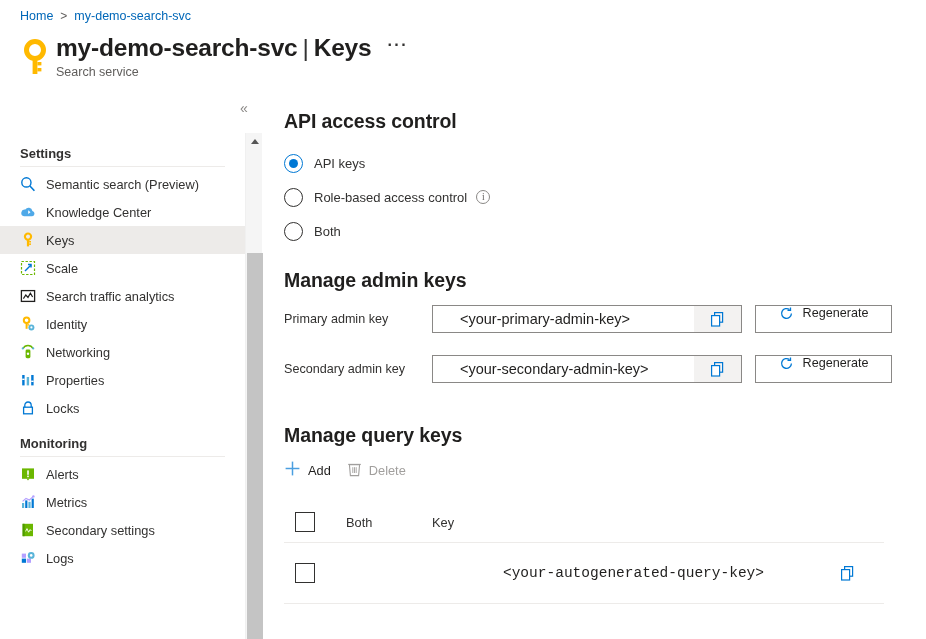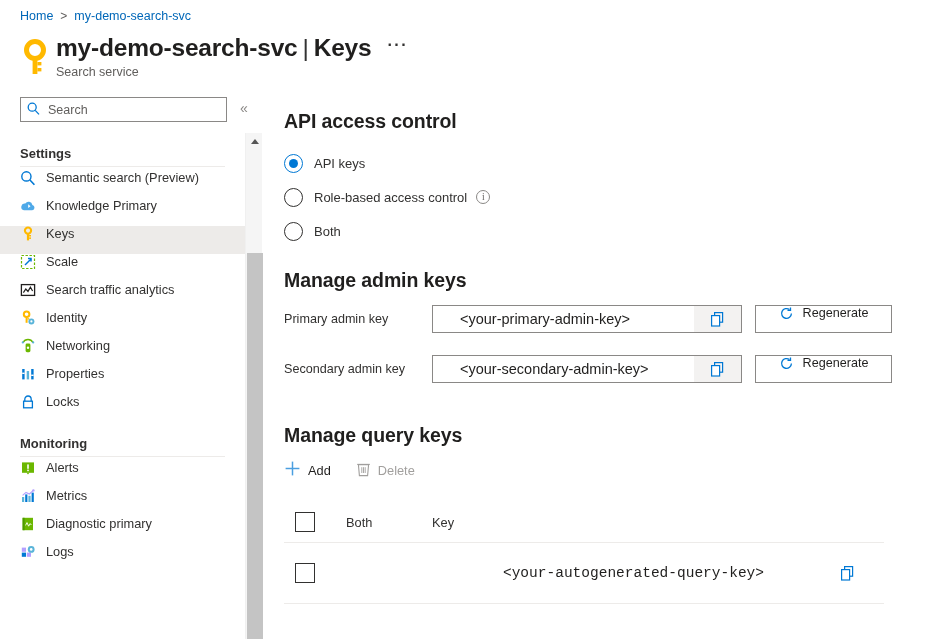--- a/index.html
+++ b/index.html
@@ -68,21 +68,21 @@
 
   .nav-scroll { position: absolute; left: 0; top: 42px; width: 245px; height: 507px; }
 
   .nav-group-title {
     font-size: 13px; font-weight: 700; color: #323130;
     padding: 0 0 0 20px; margin-top: 14px; margin-bottom: 5px;
   }
   .nav-divider { height: 1px; background: #edebe9; margin: 0 20px 3px 20px; }
 
   .nav-item {
-    display: flex; align-items: flex-start; height: 28px;
+    display: flex; align-items: center; height: 28px;
     padding-left: 20px; cursor: pointer; font-size: 12.8px; color: #323130;
   }
   .nav-item.selected { background: #edebe9; }
   .nav-item .ic { width: 16px; height: 16px; flex: none; margin-right: 10px; position: relative; }
   .nav-item .lbl { white-space: nowrap; }
 
   
   .nav-sb {
     position: absolute; left: 245px; top: 133px; width: 17px; height: 506px;
     background: #f5f5f5; border-left: 1px solid #f0f0f0;
@@ -143,21 +143,21 @@
     display: flex; align-items: center; justify-content: center;
     cursor: pointer; flex: none;
   }
   .regenbtn {
     margin-left: 13px; width: 137px; height: 28px;
     border: 1px solid #8a8886; background: #fff;
     display: flex; align-items: flex-start; justify-content: center;
     cursor: pointer; font-size: 12.6px; color: #201f1e; gap: 9px;
   }
 
-  .toolbar { display: flex; align-items: center; gap: 25px; margin-top: 8px; }
+  .toolbar { display: flex; align-items: center; gap: 16px; margin-top: 8px; }
   .tb-btn {
     display: flex; align-items: center; gap: 7px;
     font-size: 12.8px; color: #201f1e; cursor: pointer;
   }
   .tb-btn.disabled { color: #a19f9d; cursor: default; }
 
   .tbl { margin-top: 22px; width: 600px; }
   .tbl-head { display: flex; align-items: center; height: 40px; padding-left: 11px; }
   .tbl-row {
     display: flex; align-items: center; height: 62px; padding-left: 11px;
@@ -199,29 +199,20 @@
         <span class="title-sep">|</span>
         <span>Keys</span>
         <span class="title-ellipsis">···</span>
       </div>
       <div class="subtitle">Search service</div>
     </div>
   </div>
 
   <div class="leftnav">
 
-    <div class="search-box">
-      <span class="mag">
-        <svg width="13" height="13" viewBox="0 0 13 13">
-          <circle cx="5.2" cy="5.2" r="4" fill="none" stroke="#0078d4" stroke-width="1.3"></circle>
-          <line x1="8.2" y1="8.4" x2="12" y2="12.4" stroke="#0078d4" stroke-width="1.3"></line>
-        </svg>
-      </span>
-      <input class="search-input" type="text" placeholder="Search" style="">
-    </div>
     <div class="collapse-chevron">«</div>
 
     <div class="nav-scroll">
 
       <div class="nav-group-title">Settings</div>
       <div class="nav-divider"></div>
 
       <div class="nav-item">
         <span class="ic">
           <svg width="16" height="16" viewBox="0 0 16 16">
@@ -232,21 +223,21 @@
         <span class="lbl">Semantic search (Preview)</span>
       </div>
 
       <div class="nav-item">
         <span class="ic">
           <svg width="16" height="16" viewBox="0 0 16 16">
             <path d="M4 12.2h8.2a2.7 2.7 0 0 0 .2-5.3A3.9 3.9 0 0 0 5.3 5.6 3.1 3.1 0 0 0 4 12.2z" fill="#4fa9e8"></path>
             <path d="M8.2 6.3l2.3 1.9-2.3 1.9z" fill="#fff"></path>
           </svg>
         </span>
-        <span class="lbl">Knowledge Primary</span>
+        <span class="lbl">Knowledge Center</span>
       </div>
 
       <div class="nav-item selected">
         <span class="ic">
           <svg width="16" height="16" viewBox="0 0 16 16">
             <circle cx="8" cy="4.6" r="3.1" fill="none" stroke="#ffb900" stroke-width="2.1"></circle>
             <rect x="6.9" y="7" width="2.2" height="7.4" fill="#ffb900"></rect>
             <rect x="9.1" y="9" width="1.9" height="1.5" fill="#ffb900"></rect>
             <rect x="9.1" y="11.4" width="1.9" height="1.5" fill="#ffb900"></rect>
           </svg>
@@ -354,21 +345,21 @@
       </div>
 
       <div class="nav-item">
         <span class="ic">
           <svg width="16" height="16" viewBox="0 0 16 16">
             <rect x="2.6" y="1.8" width="10.4" height="12.4" fill="#6bb700"></rect>
             <rect x="2.6" y="1.8" width="2" height="12.4" fill="#4d9a00"></rect>
             <polyline points="5.6,9.4 7,6.6 8.6,10.2 10.2,7.6 11.4,9" fill="none" stroke="#fff" stroke-width="0.9"></polyline>
           </svg>
         </span>
-        <span class="lbl">Diagnostic primary</span>
+        <span class="lbl">Secondary settings</span>
       </div>
 
       <div class="nav-item">
         <span class="ic">
           <svg width="16" height="16" viewBox="0 0 16 16">
             <rect x="1.8" y="8.6" width="4.2" height="4.2" fill="#0078d4"></rect>
             <rect x="1.8" y="3.6" width="4.2" height="4.2" fill="#b4a0ff"></rect>
             <rect x="6.8" y="8.6" width="4.2" height="4.2" fill="#b4a0ff"></rect>
             <circle cx="11.2" cy="5.4" r="3.4" fill="#59b4d9"></circle>
             <circle cx="11.2" cy="5.4" r="1.3" fill="#fff"></circle>

